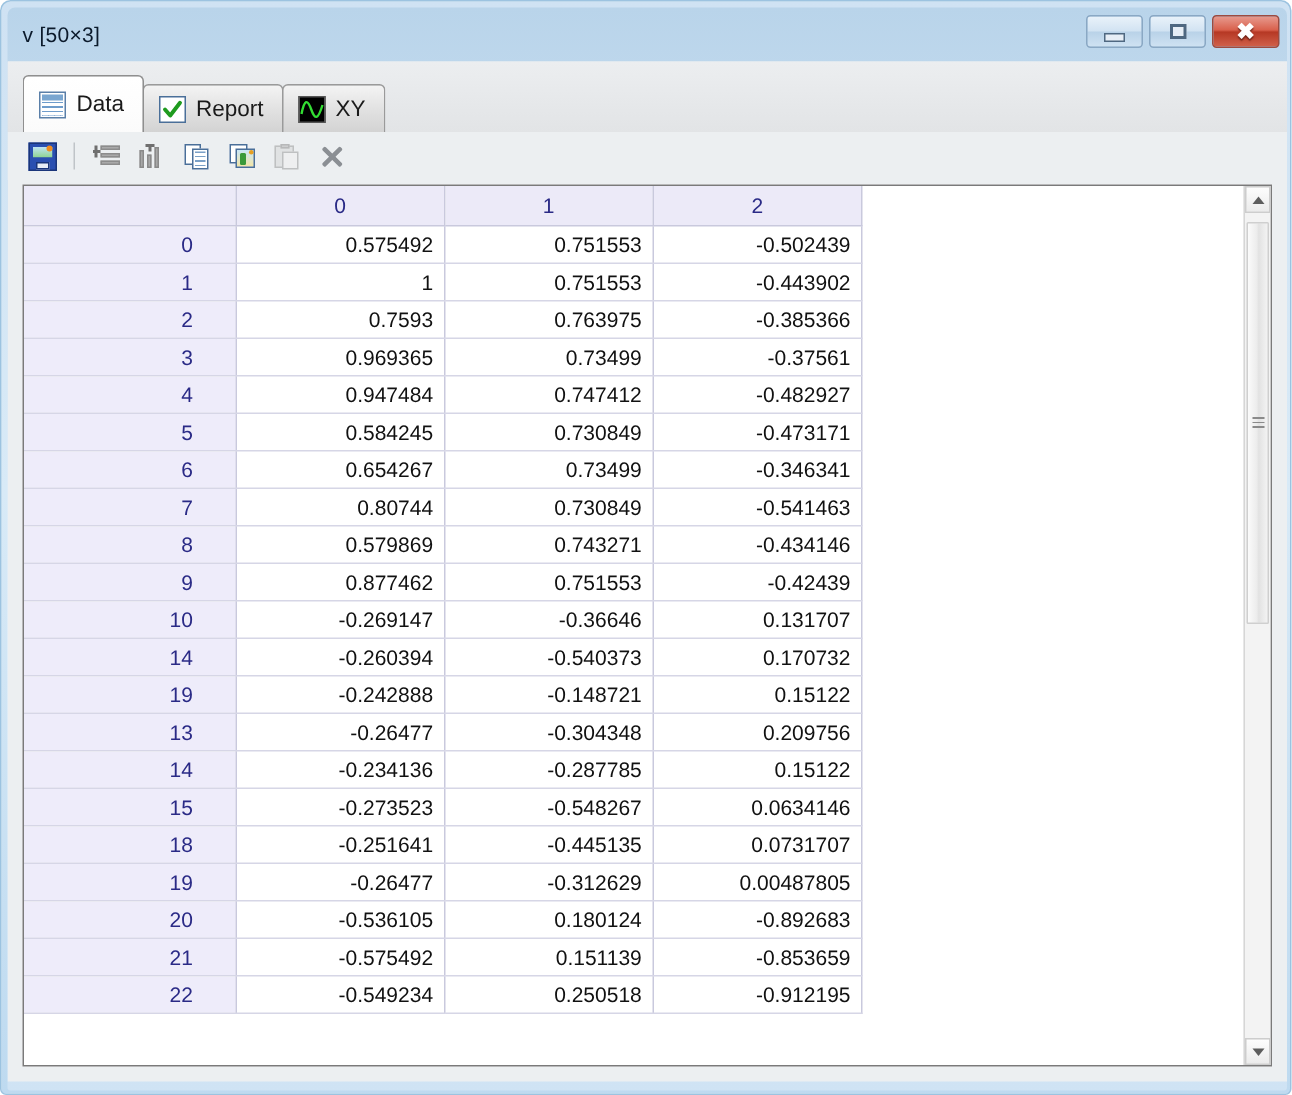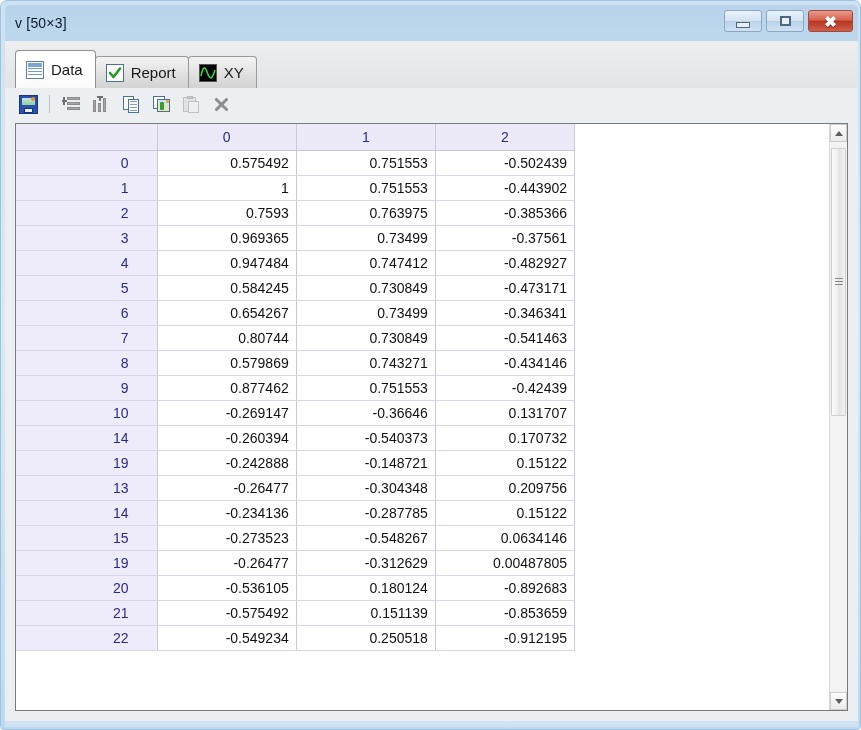--- a/index.html
+++ b/index.html
@@ -681,20 +681,26 @@
                   <td class="cell">-0.287785</td>
                   <td class="cell">0.15122</td>
                 </tr>
               <tr>
                   <td class="rowhead">15</td>
                   <td class="cell">-0.273523</td>
                   <td class="cell">-0.548267</td>
                   <td class="cell">0.0634146</td>
                 </tr>
               <tr>
+                  <td class="rowhead">18</td>
+                  <td class="cell">-0.251641</td>
+                  <td class="cell">-0.445135</td>
+                  <td class="cell">0.0731707</td>
+                </tr>
+              <tr>
                   <td class="rowhead">19</td>
                   <td class="cell">-0.26477</td>
                   <td class="cell">-0.312629</td>
                   <td class="cell">0.00487805</td>
                 </tr>
               <tr>
                   <td class="rowhead">20</td>
                   <td class="cell">-0.536105</td>
                   <td class="cell">0.180124</td>
                   <td class="cell">-0.892683</td>

